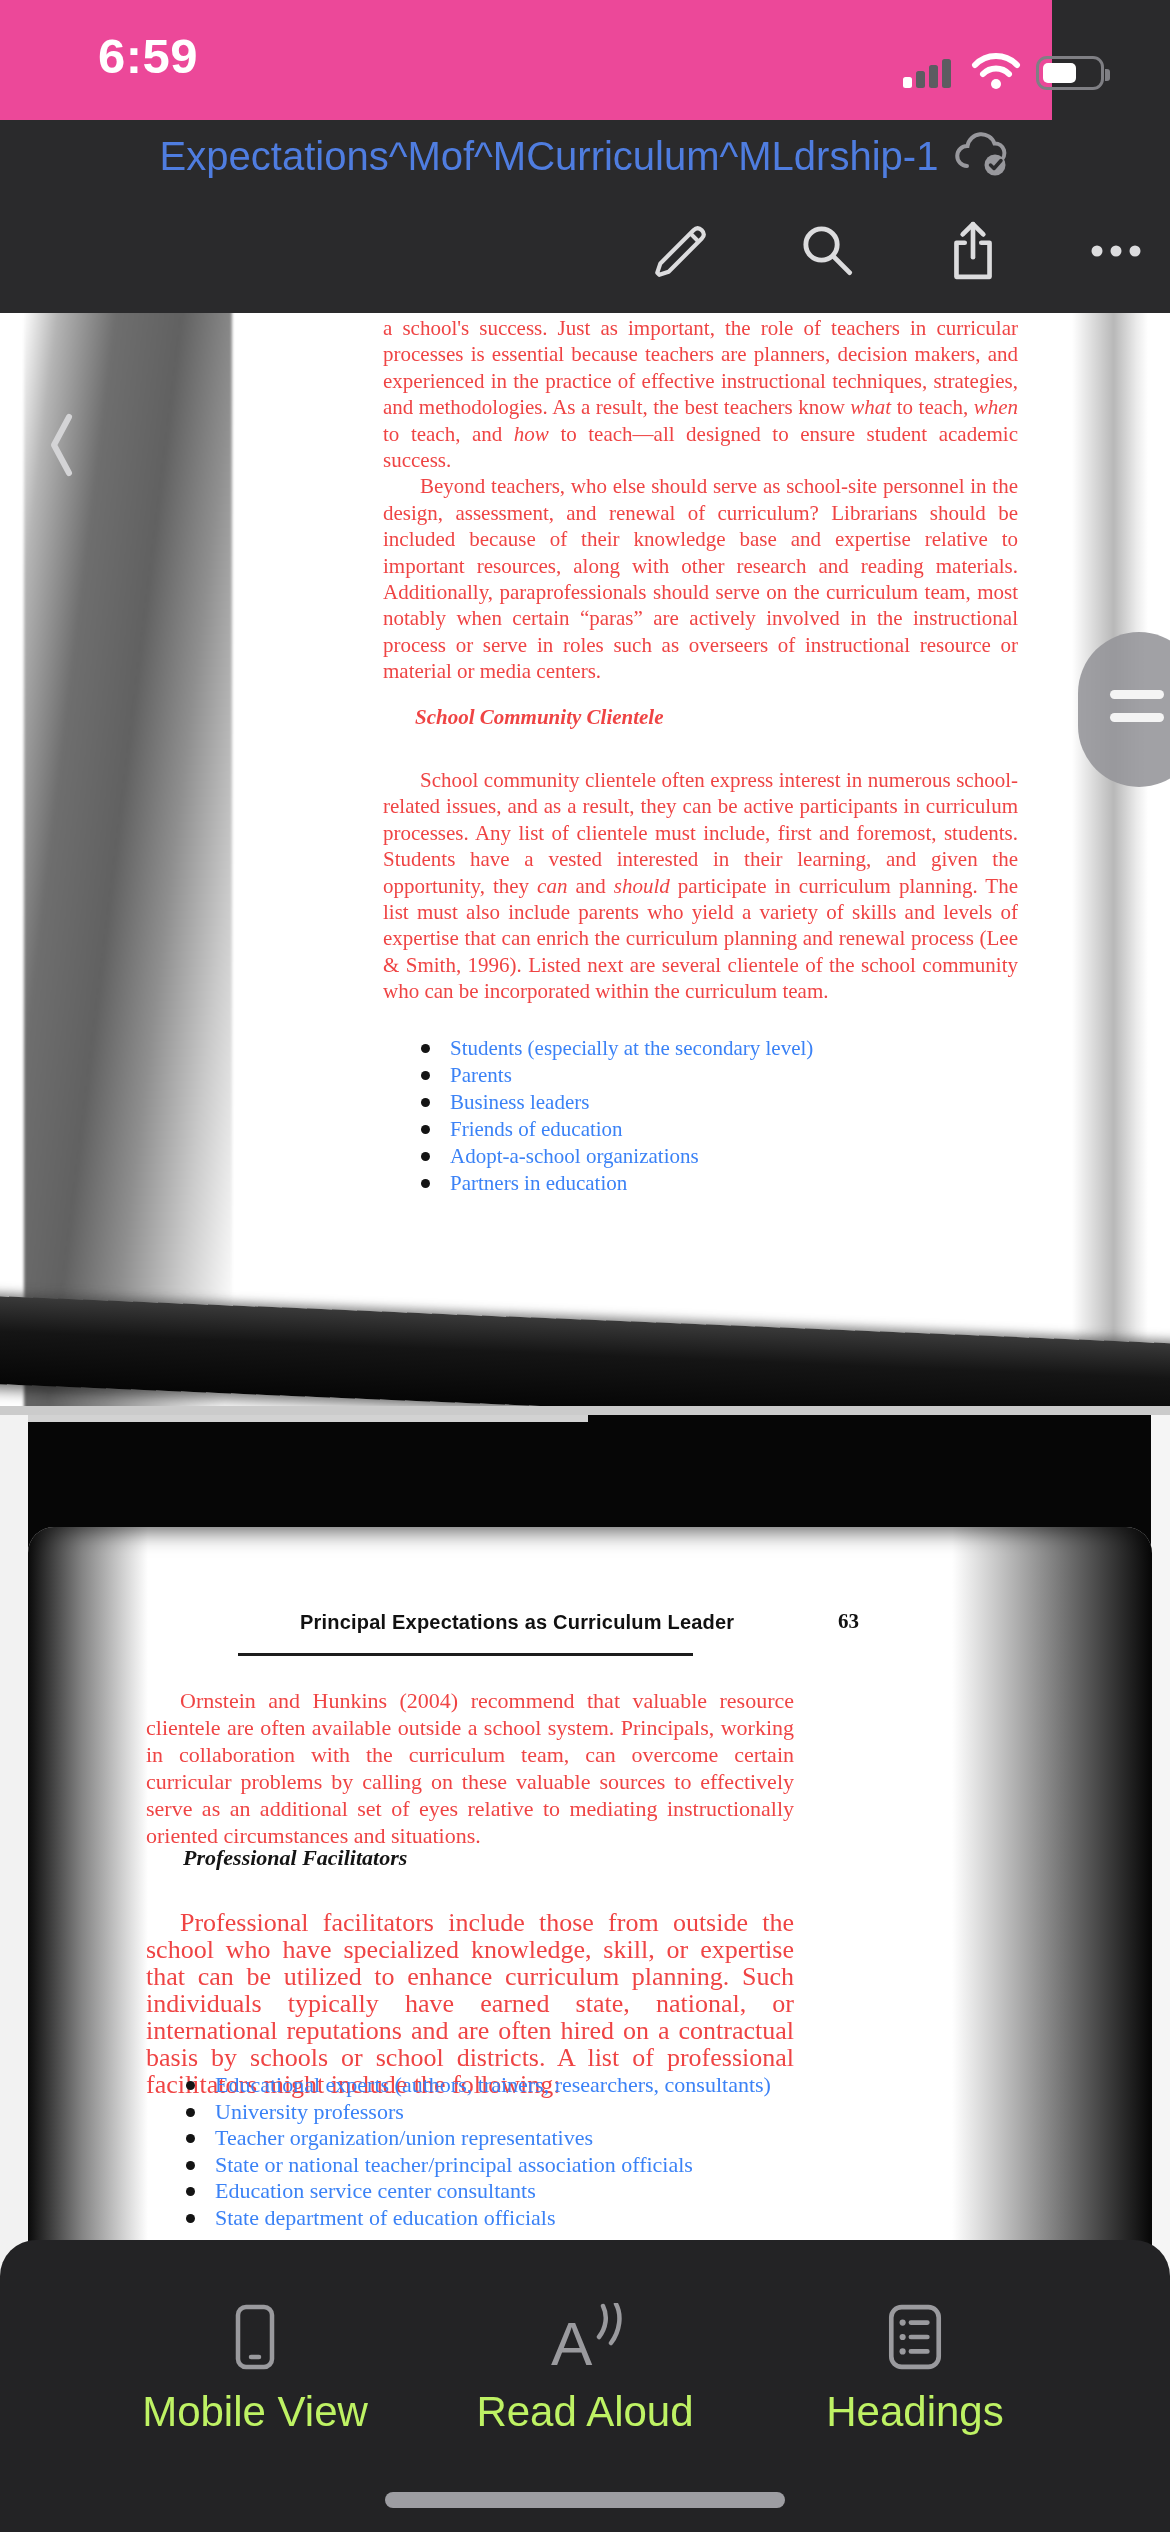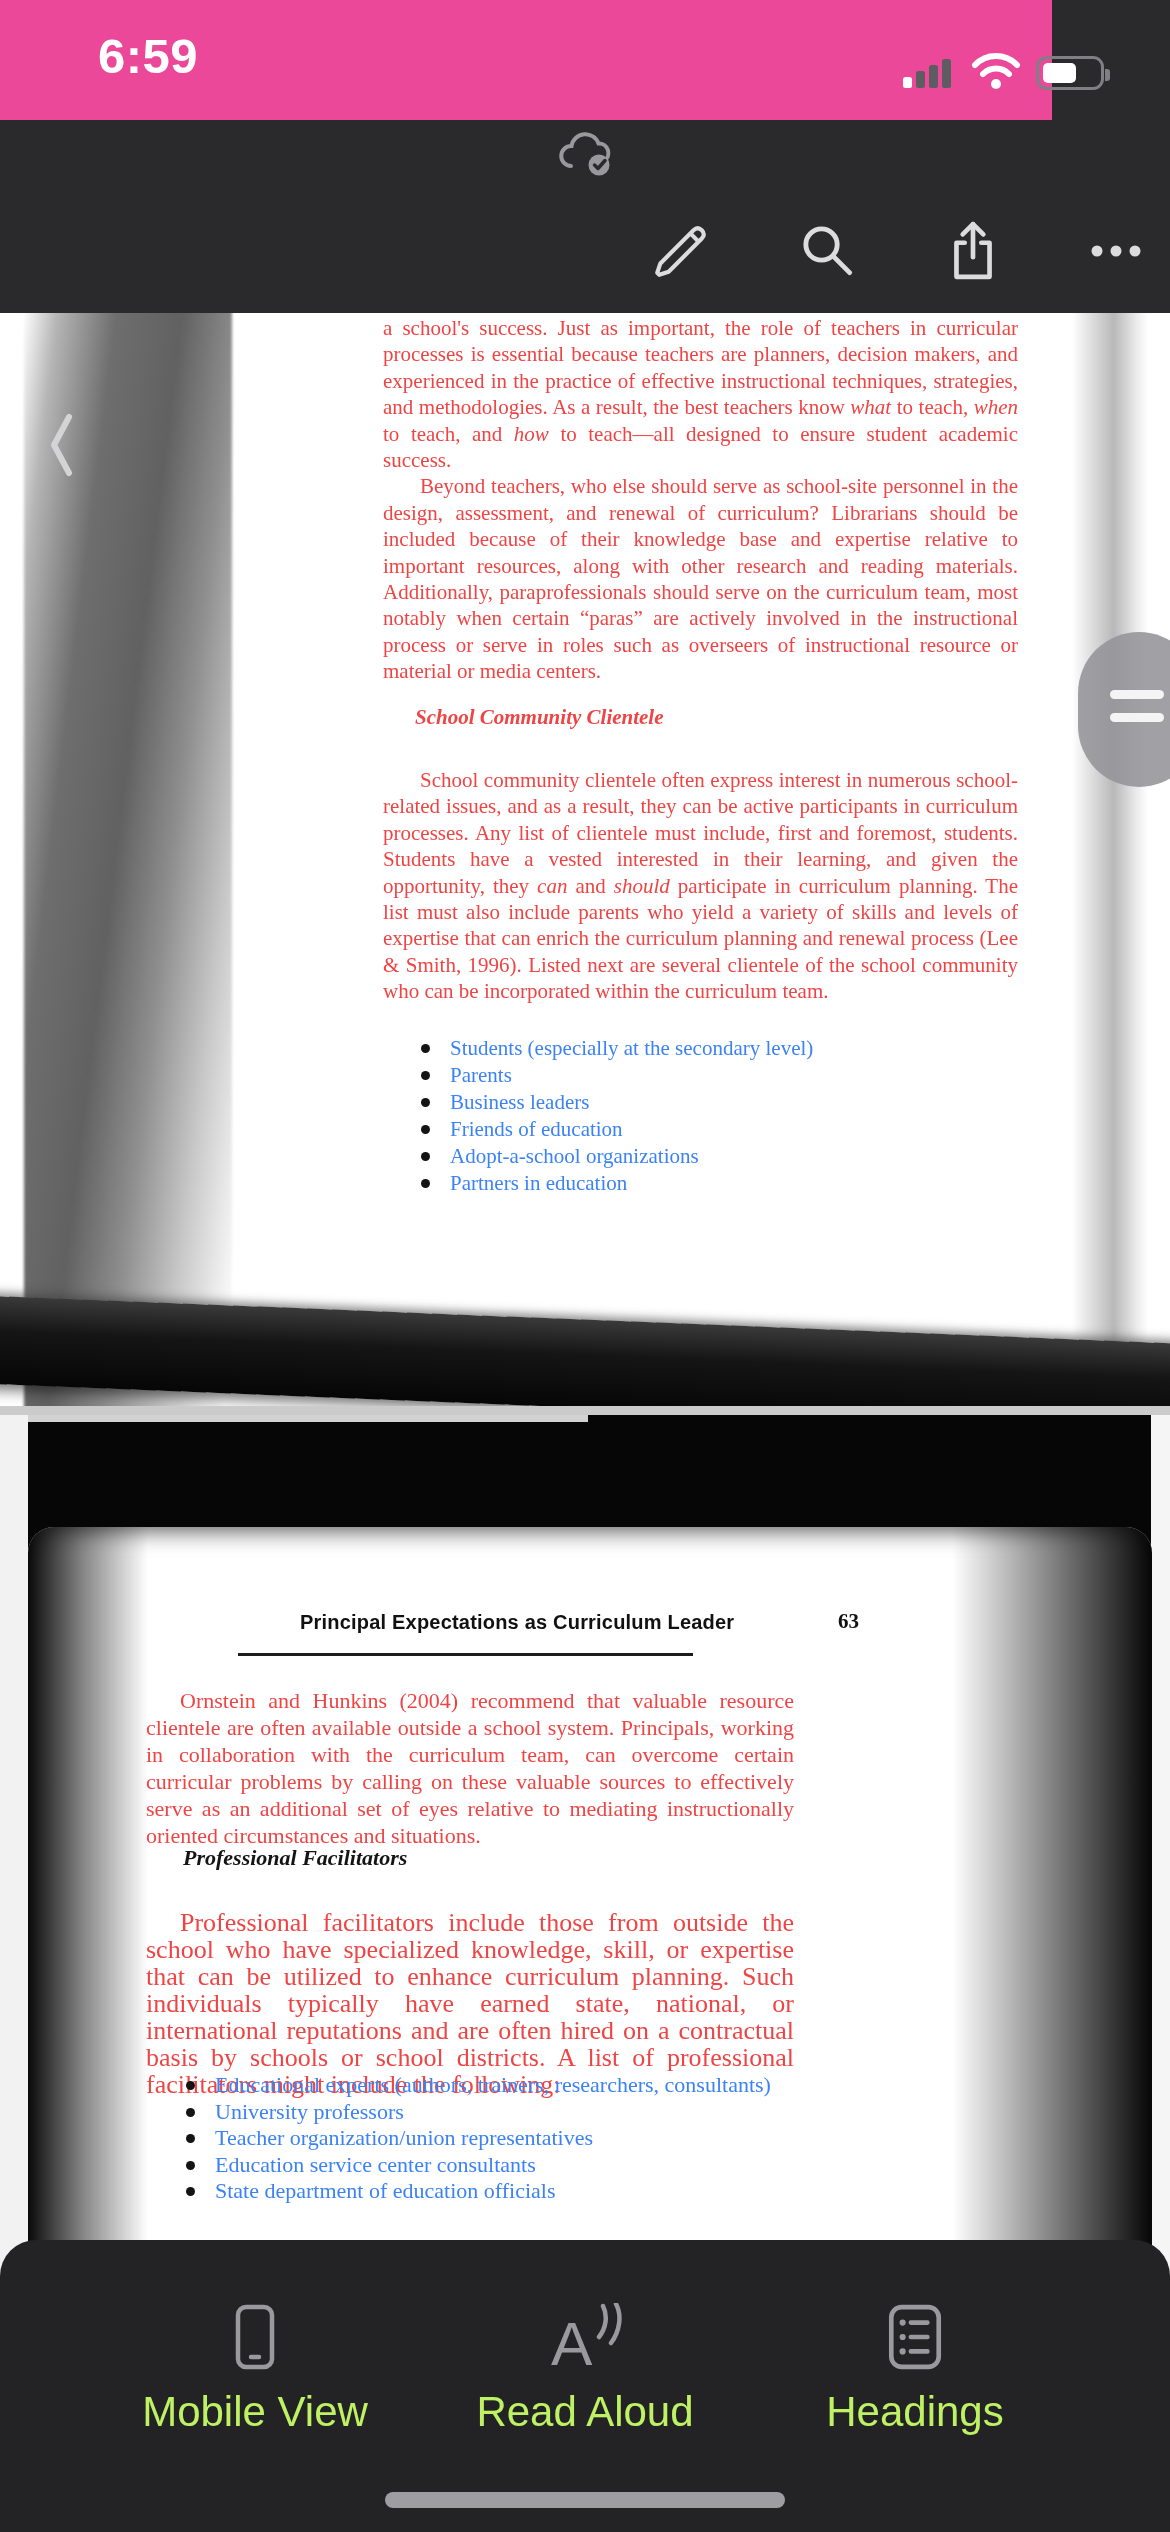--- a/index.html
+++ b/index.html
@@ -104,20 +104,21 @@
       <circle cx="26" cy="32" r="5" fill="#ffffff"></circle>
     </svg>
   </span>
   <span class="battery">
     <span class="fill"></span>
       <span class="nub"></span>
   </span>
 </div>
 
 <div class="titlebar">
+  <span class="doc-title">Expectations^Mof^MCurriculum^MLdrship-1</span>
   <span>
     <svg width="58" height="48" viewBox="0 0 58 48">
       <path d="M15 36 a10 10 0 0 1 0.5-20 a14 14 0 0 1 27-2.5 a9.5 9.5 0 0 1 5.5 17.5" stroke="#98989d" stroke-width="4" fill="none" stroke-linecap="round"></path>
       <circle cx="43" cy="35" r="10.5" fill="#98989d"></circle>
       <path d="M38.5 35 l3.5 3.5 7 -8" stroke="#2a2a2c" stroke-width="3.5" fill="none" stroke-linecap="round" stroke-linejoin="round"></path>
     </svg>
   </span>
 </div>
 
 <div class="navbar">
@@ -223,20 +224,24 @@
         <span class="dot"></span>
         <span>Educational experts (authors, trainers, researchers, consultants)</span>
       </div>
     <div class="bullet-row">
         <span class="dot"></span>
         <span>University professors</span>
       </div>
     <div class="bullet-row">
         <span class="dot"></span>
         <span>Teacher organization/union representatives</span>
+      </div>
+    <div class="bullet-row">
+        <span class="dot"></span>
+        <span>State or national teacher/principal association officials</span>
       </div>
     <div class="bullet-row">
         <span class="dot"></span>
         <span>Education service center consultants</span>
       </div>
     <div class="bullet-row">
         <span class="dot"></span>
         <span>State department of education officials</span>
       </div>
   </div>

